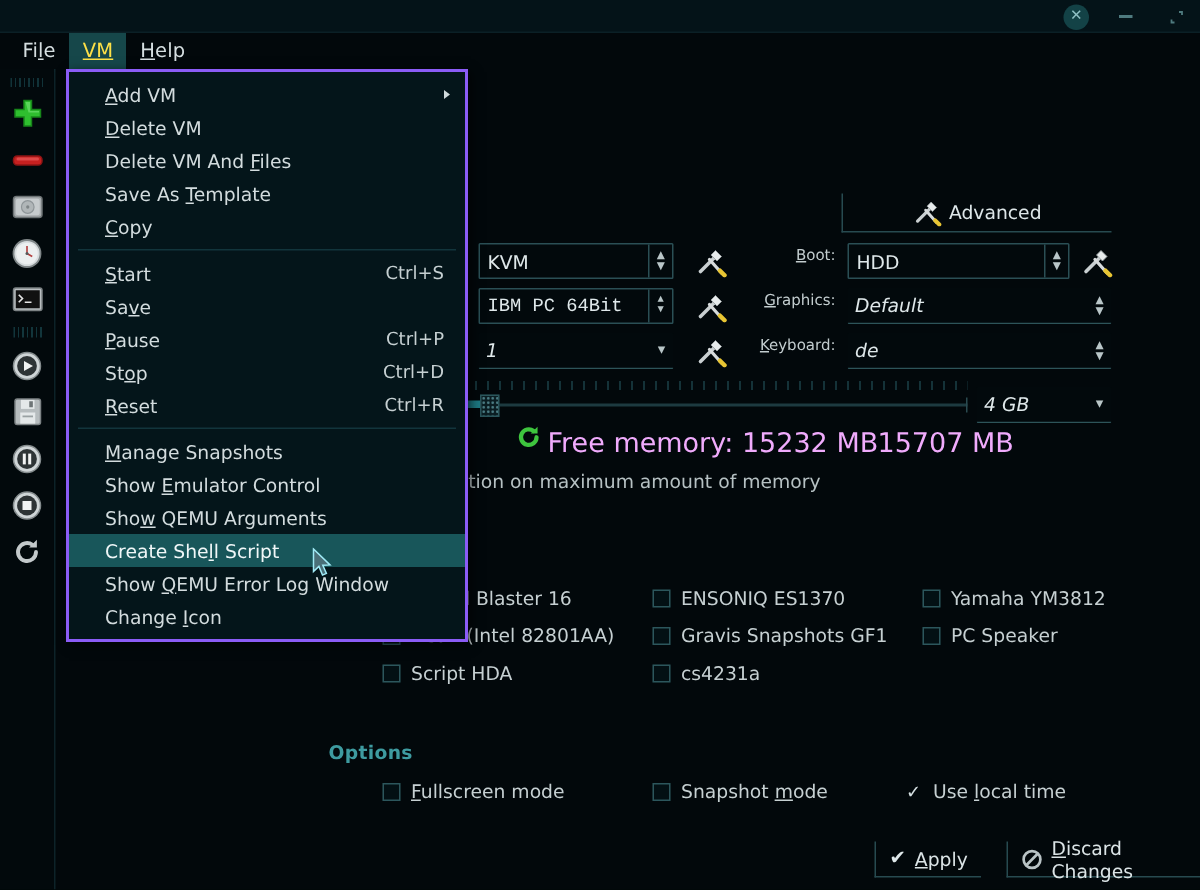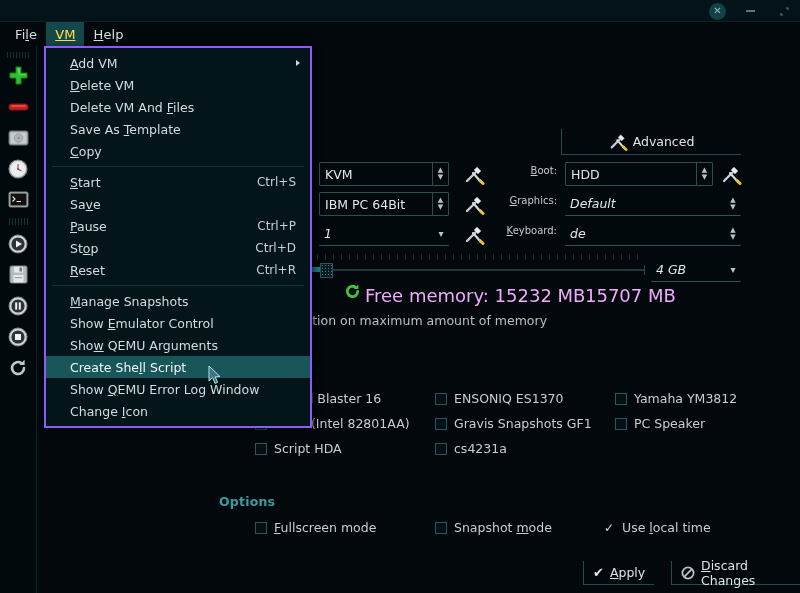--- a/index.html
+++ b/index.html
@@ -285,21 +285,21 @@
       <div class="toolbtn" style="left:424px; top:116px;">
         <svg width="21" height="21" viewBox="0 0 21 21">
           <path d="M3 17 L12 8" stroke="#c9cfd1" stroke-width="2.4" stroke-linecap="round"></path>
           <path d="M13 3 L17 7 L14 10 L10 6 z" fill="#e7ebec" stroke="#9aa1a3" stroke-width=".6"></path>
           <path d="M17 18 L9 9" stroke="#d7dbdc" stroke-width="2.2" stroke-linecap="round"></path>
           <path d="M16 16.5 L19 19.5" stroke="#e8c533" stroke-width="3" stroke-linecap="round"></path>
         </svg>
       </div>
 
       <div class="field-label" style="left:-12px; top:149px; width:84px;">Hardware:</div>
-      <div class="combo boxed" style="left:282px; top:146px; width:130px;">
+      <div class="combo boxed" style="left:282px; top:146px; width:130px;font-family:Liberation Mono, monospace;">
         <span class="cval">IBM PC 64Bit</span>
         <span class="arrows">▲<br>▼</span>
       </div>
       <div class="toolbtn" style="left:424px; top:146px;">
         <svg width="21" height="21" viewBox="0 0 21 21">
           <path d="M3 17 L12 8" stroke="#c9cfd1" stroke-width="2.4" stroke-linecap="round"></path>
           <path d="M13 3 L17 7 L14 10 L10 6 z" fill="#e7ebec" stroke="#9aa1a3" stroke-width=".6"></path>
           <path d="M17 18 L9 9" stroke="#d7dbdc" stroke-width="2.2" stroke-linecap="round"></path>
           <path d="M16 16.5 L19 19.5" stroke="#e8c533" stroke-width="3" stroke-linecap="round"></path>
         </svg>

